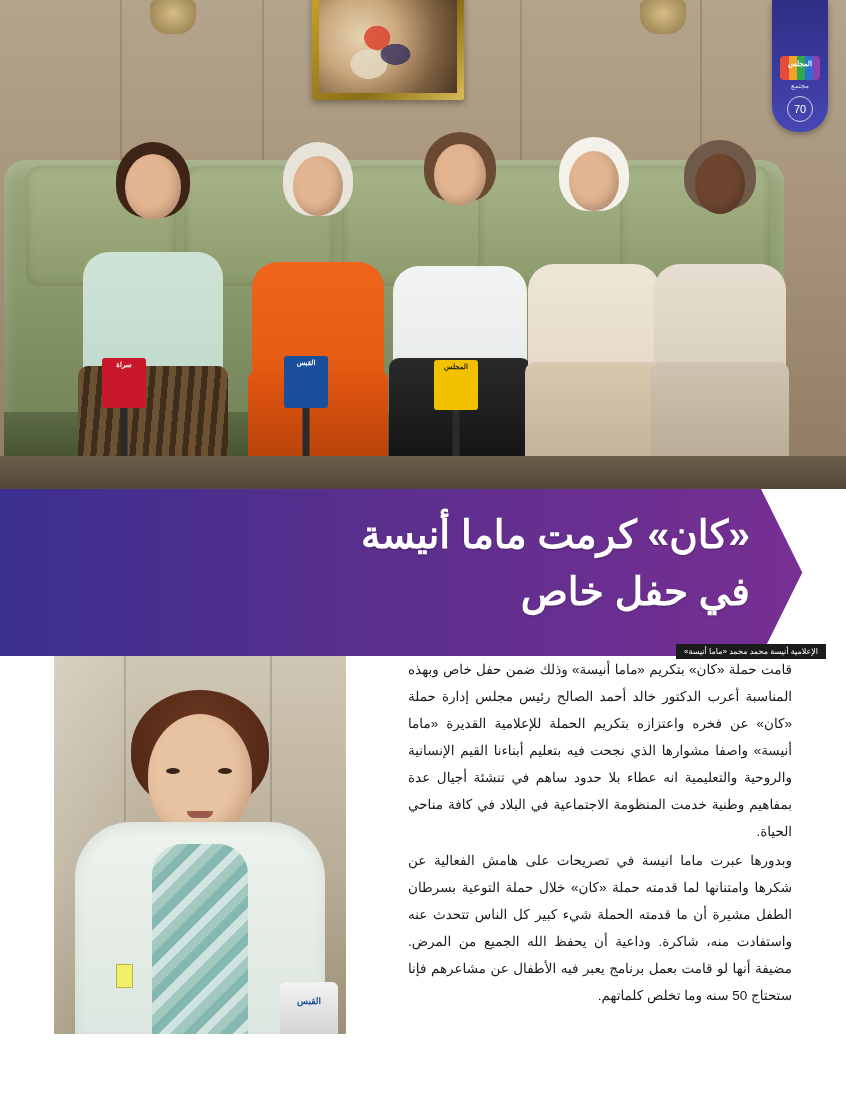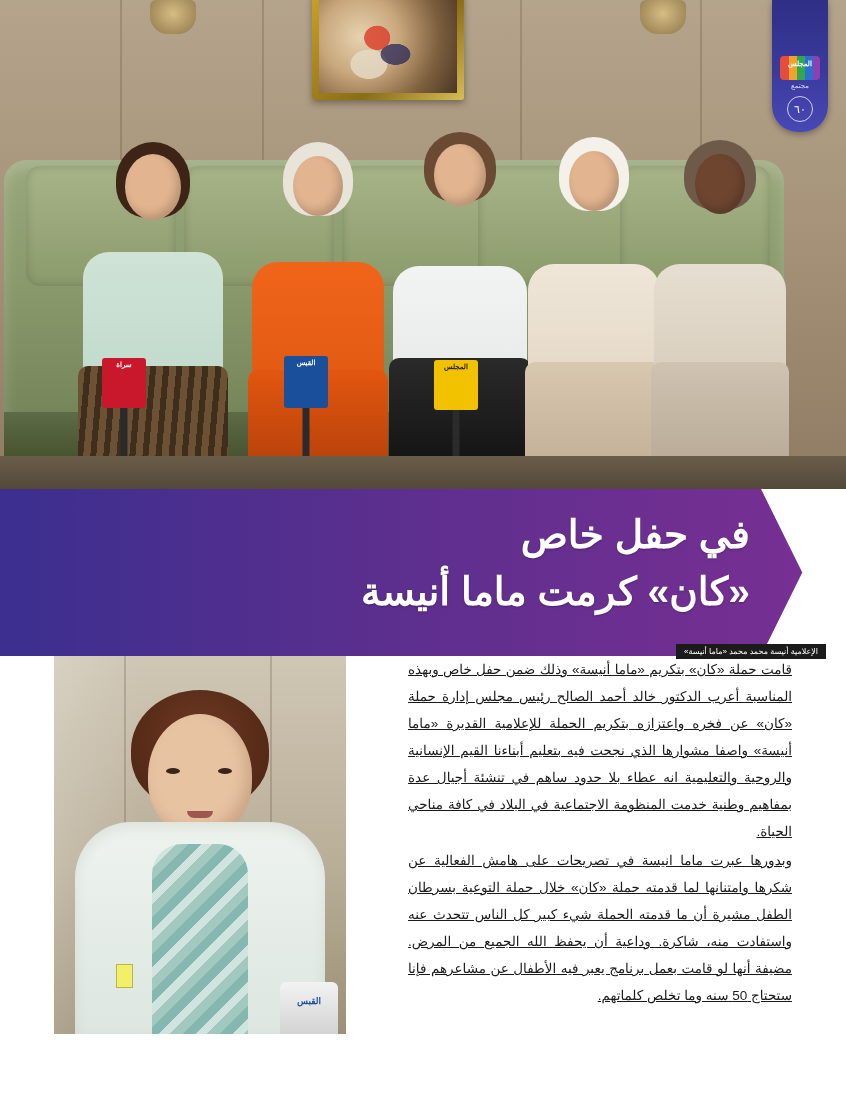--- a/index.html
+++ b/index.html
@@ -278,21 +278,21 @@
     right: 54px;
     top: 0px;
     width: 392px;
     direction: rtl;
     text-align: justify;
     color: #1a1a1a;
     font-family: "Liberation Sans", sans-serif;
     font-size: 13.5px;
     line-height: 2.0;
   }
-  .article p { margin: 0 0 2px 8px; text-decoration: underline; }
+  .article p { margin: 0 0 2px 8px; }
 
   .portrait {
     position: absolute;
     left: 54px;
     top: 0px;
     width: 292px;
     height: 378px;
     overflow: hidden;
     background: #d9d3c6;
   }
@@ -470,29 +470,29 @@
   </div>
 
   <div class="floor"></div>
 </div>
 
 <div class="logo-badge">
   <div class="mark">
     <span>المجلس</span>
   </div>
   <div class="sub">مجتمع</div>
-  <div class="num">٦٠</div>
+  <div class="num">70</div>
 </div>
 
 <div class="headline-band">
   <div class="arrow"></div>
   <div class="arrow-inner"></div>
   <div class="headline">
+    <div>«كان» كرمت ماما أنيسة</div>
     <div>في حفل خاص</div>
-    <div>«كان» كرمت ماما أنيسة</div>
   </div>
 </div>
 
 <div class="photo-caption">الإعلامية أنيسة محمد محمد «ماما أنيسة»</div>
 
 <div class="content">
 
   <div class="article">
     <p>قامت حملة «كان» بتكريم «ماما أنيسة» وذلك ضمن حفل خاص وبهذه المناسبة أعرب الدكتور خالد أحمد الصالح رئيس مجلس إدارة حملة «كان» عن فخره واعتزازه بتكريم الحملة للإعلامية القديرة «ماما أنيسة» واصفا مشوارها الذي نجحت فيه بتعليم أبناءنا القيم الإنسانية والروحية والتعليمية انه عطاء بلا حدود ساهم في تنشئة أجيال عدة بمفاهيم وطنية  خدمت المنظومة الاجتماعية في البلاد في كافة مناحي الحياة.</p>
     <p>وبدورها عبرت ماما انيسة في تصريحات على هامش الفعالية عن شكرها وامتنانها لما قدمته حملة «كان» خلال حملة التوعية بسرطان الطفل مشيرة أن ما قدمته الحملة شيء كبير كل الناس تتحدث عنه واستفادت منه، شاكرة. وداعية أن يحفظ الله الجميع من المرض. مضيفة أنها لو قامت بعمل برنامج يعبر فيه الأطفال عن مشاعرهم فإنا ستحتاج 50 سنه وما تخلص كلماتهم.</p>

